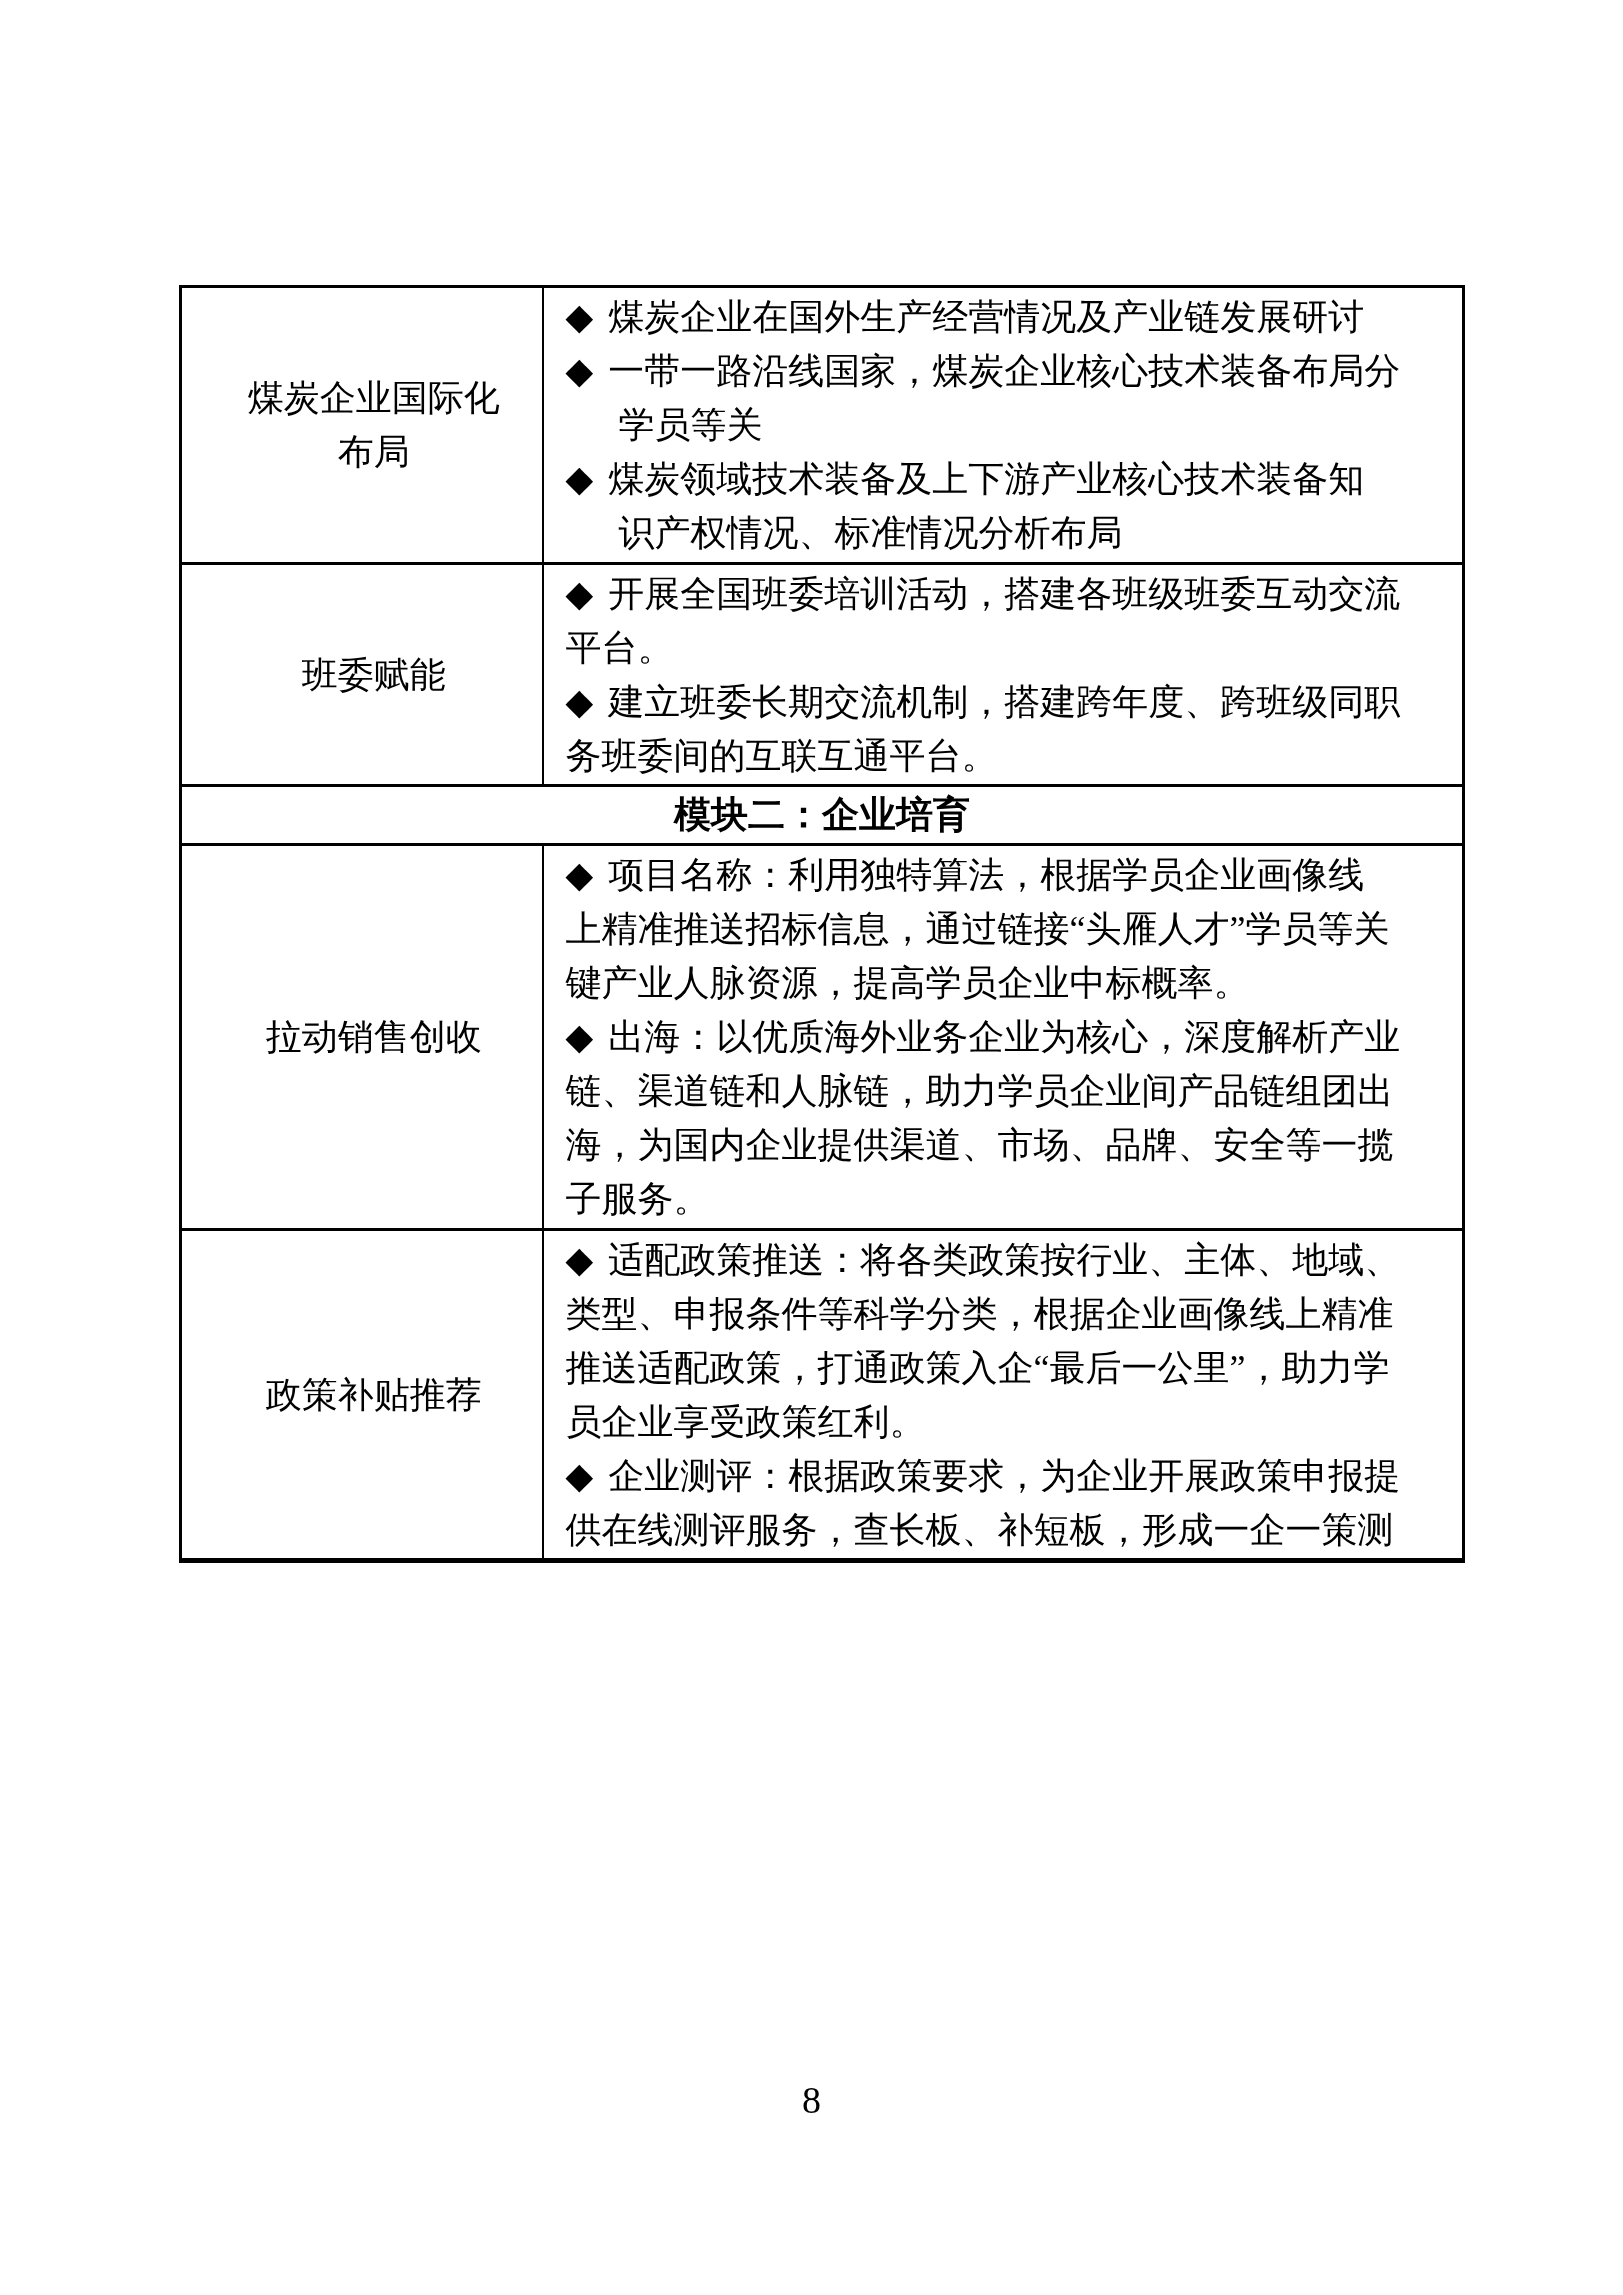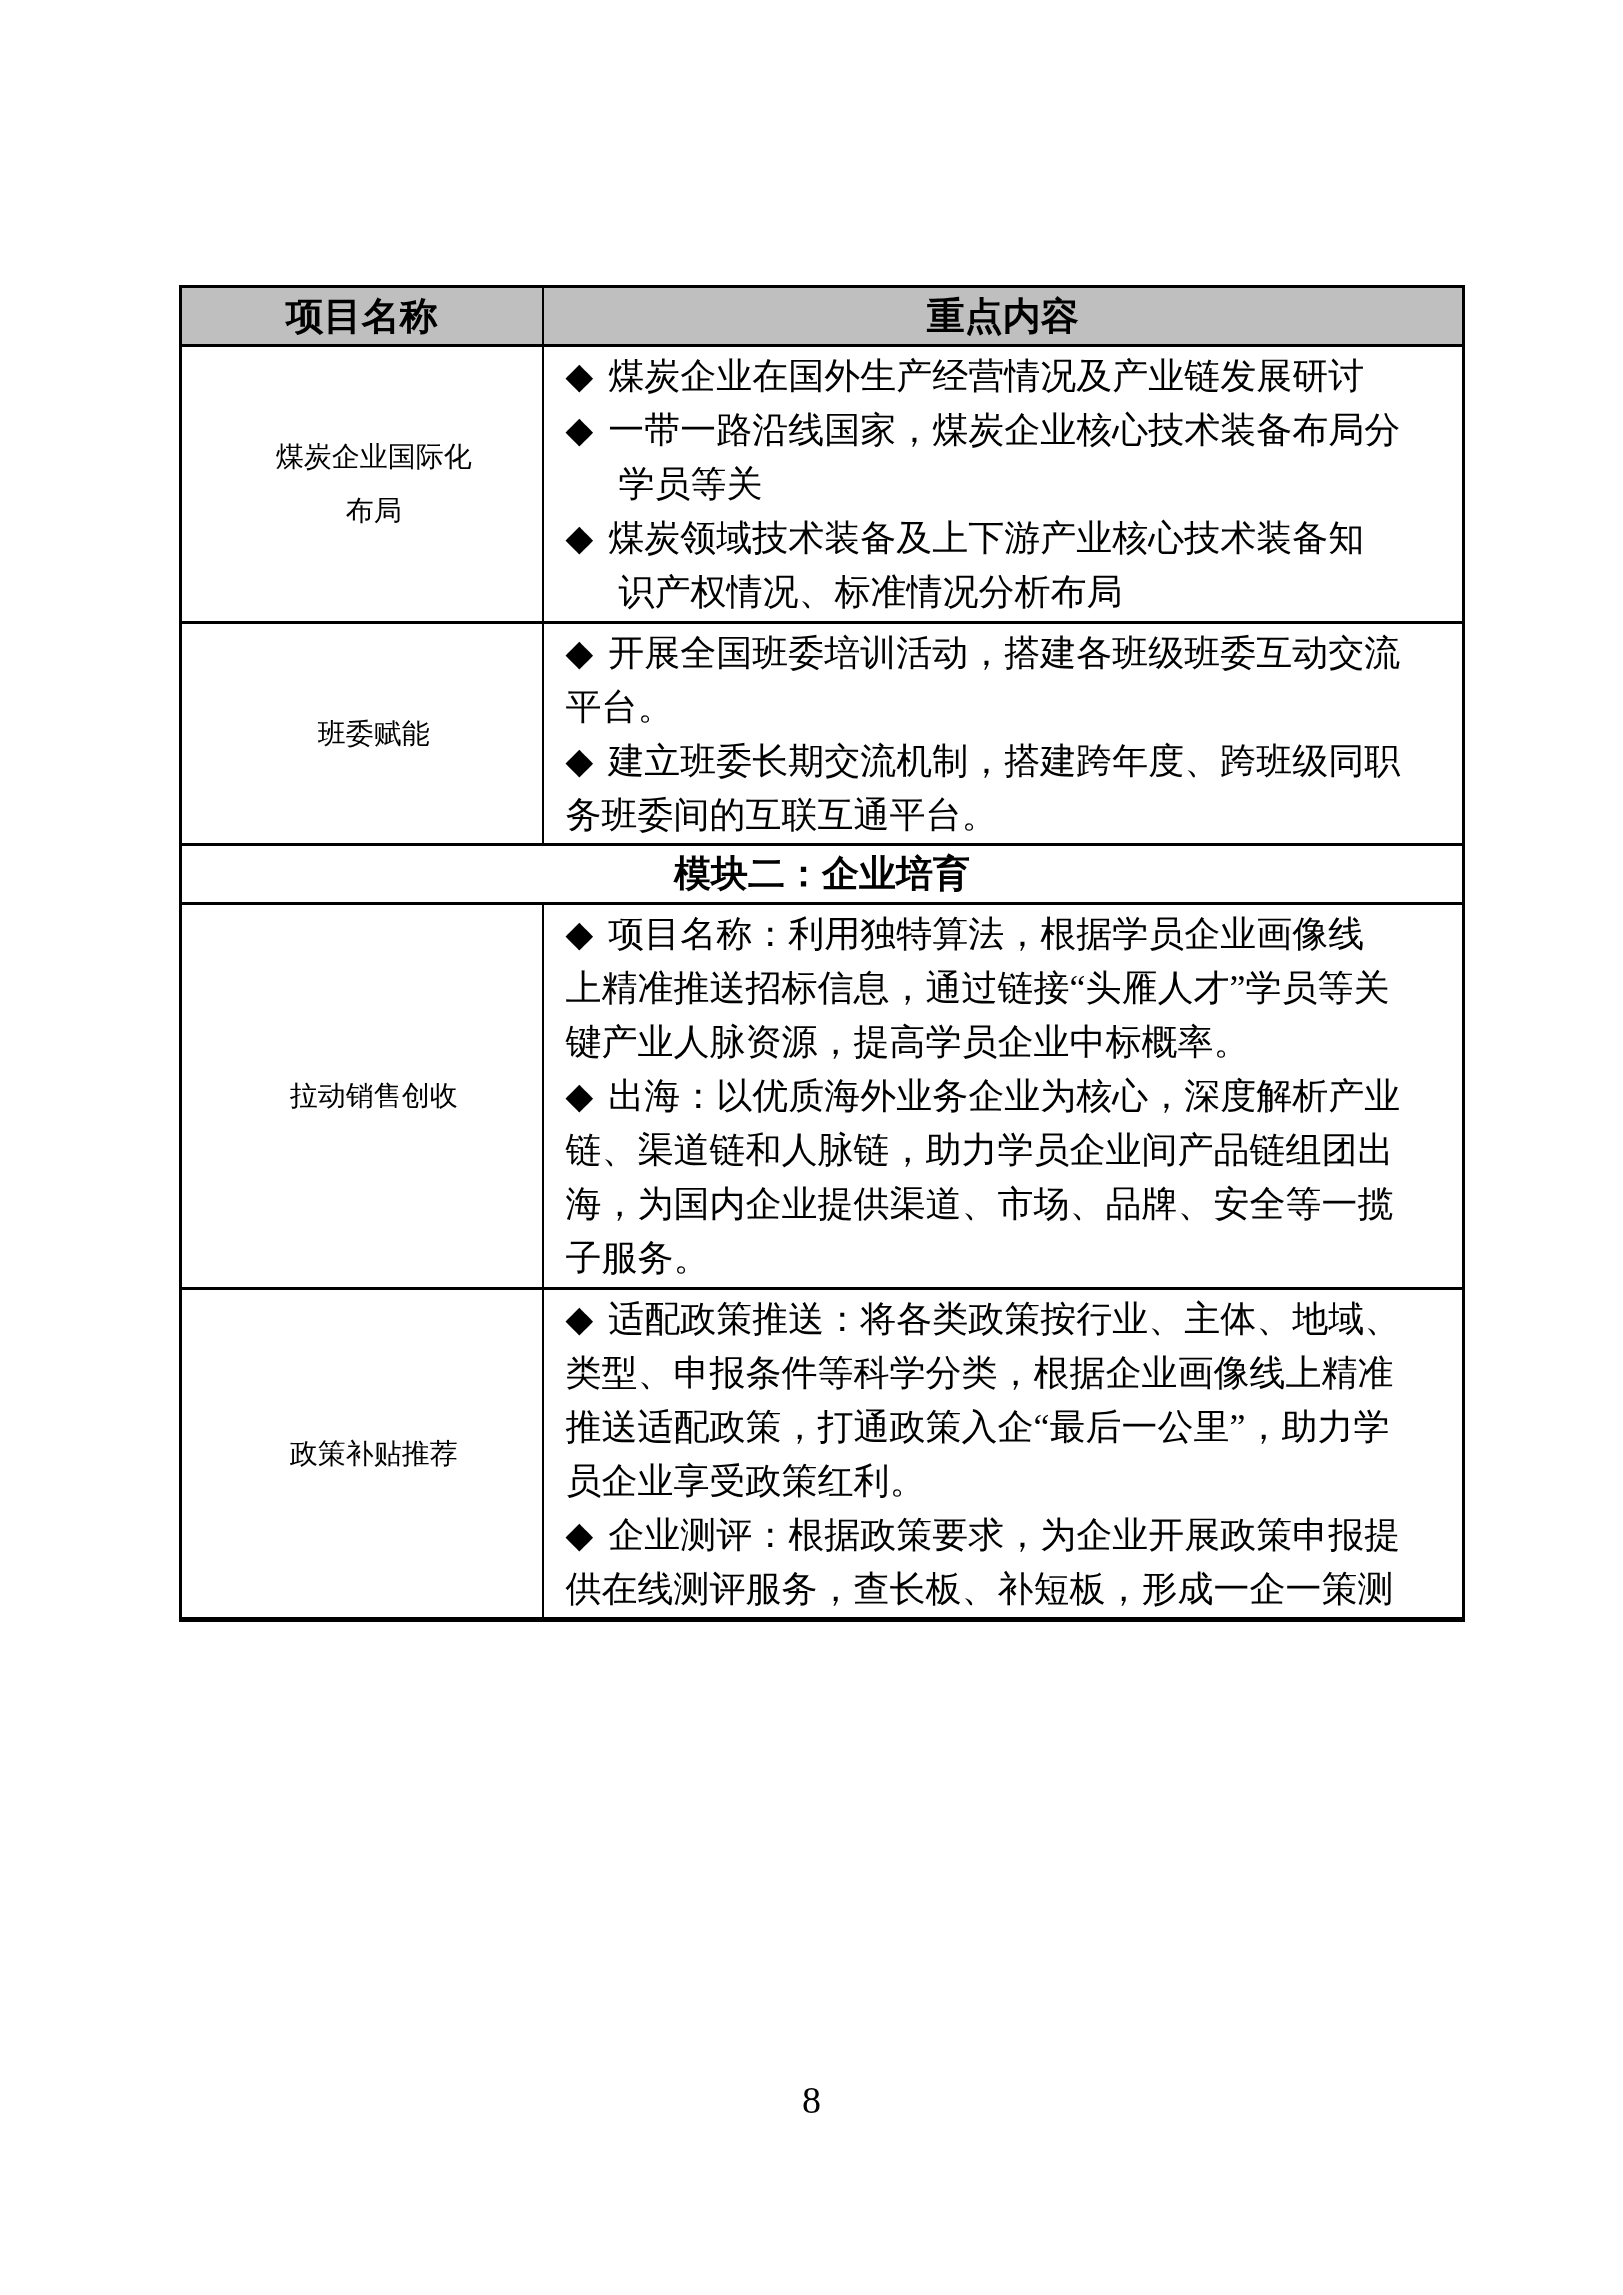--- a/index.html
+++ b/index.html
@@ -35,21 +35,21 @@
   .header-cell {
     font-size: 38px;
     font-weight: bold;
     text-align: center;
     vertical-align: middle;
     line-height: 54px;
   }
   .label-cell {
     text-align: center;
     vertical-align: middle;
-    font-size: 28px;
+    font-size: 36px;
     line-height: 54px;
     padding-left: 25px;
   }
   .content-cell {
     vertical-align: middle;
     font-size: 36px;
     line-height: 54px;
     padding: 1.1px 13.7px 1.1px 22px;
   }
   .content-line { white-space: nowrap; }
@@ -75,24 +75,20 @@
 </head>
 <body>
 
 <div class="page">
   <table class="doc-table">
     <colgroup>
         <col class="col1">
         <col class="col2">
       </colgroup>
     <tbody id="table-body">
-      <tr class="header-row">
-        <td class="header-cell" style="background: rgb(191, 191, 191);">项目名称</td>
-        <td class="header-cell" style="background: rgb(191, 191, 191);">重点内容</td>
-      </tr>
         <tr style="height: 277px;">
           <td class="label-cell">
             <div class="label-line">煤炭企业国际化</div>
             <div class="label-line">布局</div>
           </td>
           <td class="content-cell">
             <div class="content-line first-line"><span class="bullet-icon">◆</span><span>煤炭企业在国外生产经营情况及产业链发展研讨</span></div>
             <div class="content-line first-line"><span class="bullet-icon">◆</span><span>一带一路沿线国家，煤炭企业核心技术装备布局分</span></div>
             <div class="content-line cont-hang">学员等关</div>
             <div class="content-line first-line"><span class="bullet-icon">◆</span><span>煤炭领域技术装备及上下游产业核心技术装备知</span></div>

